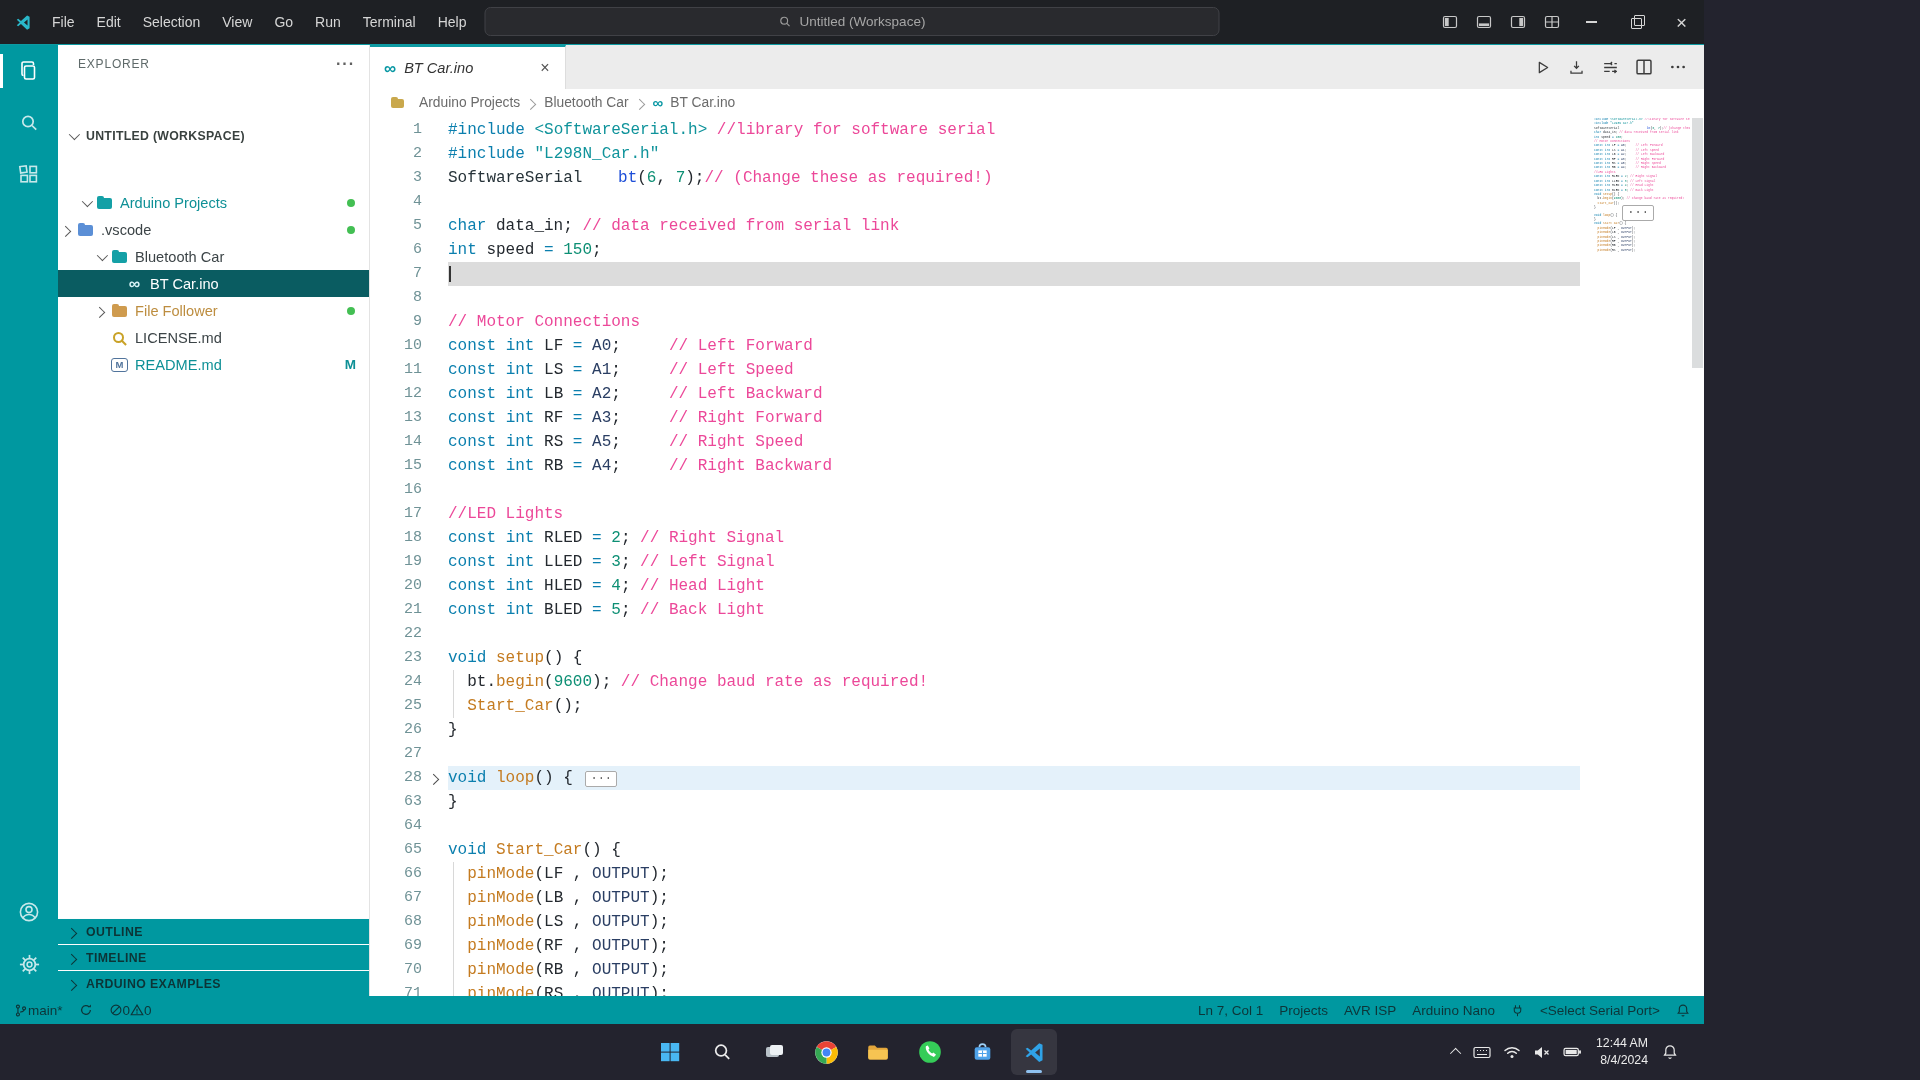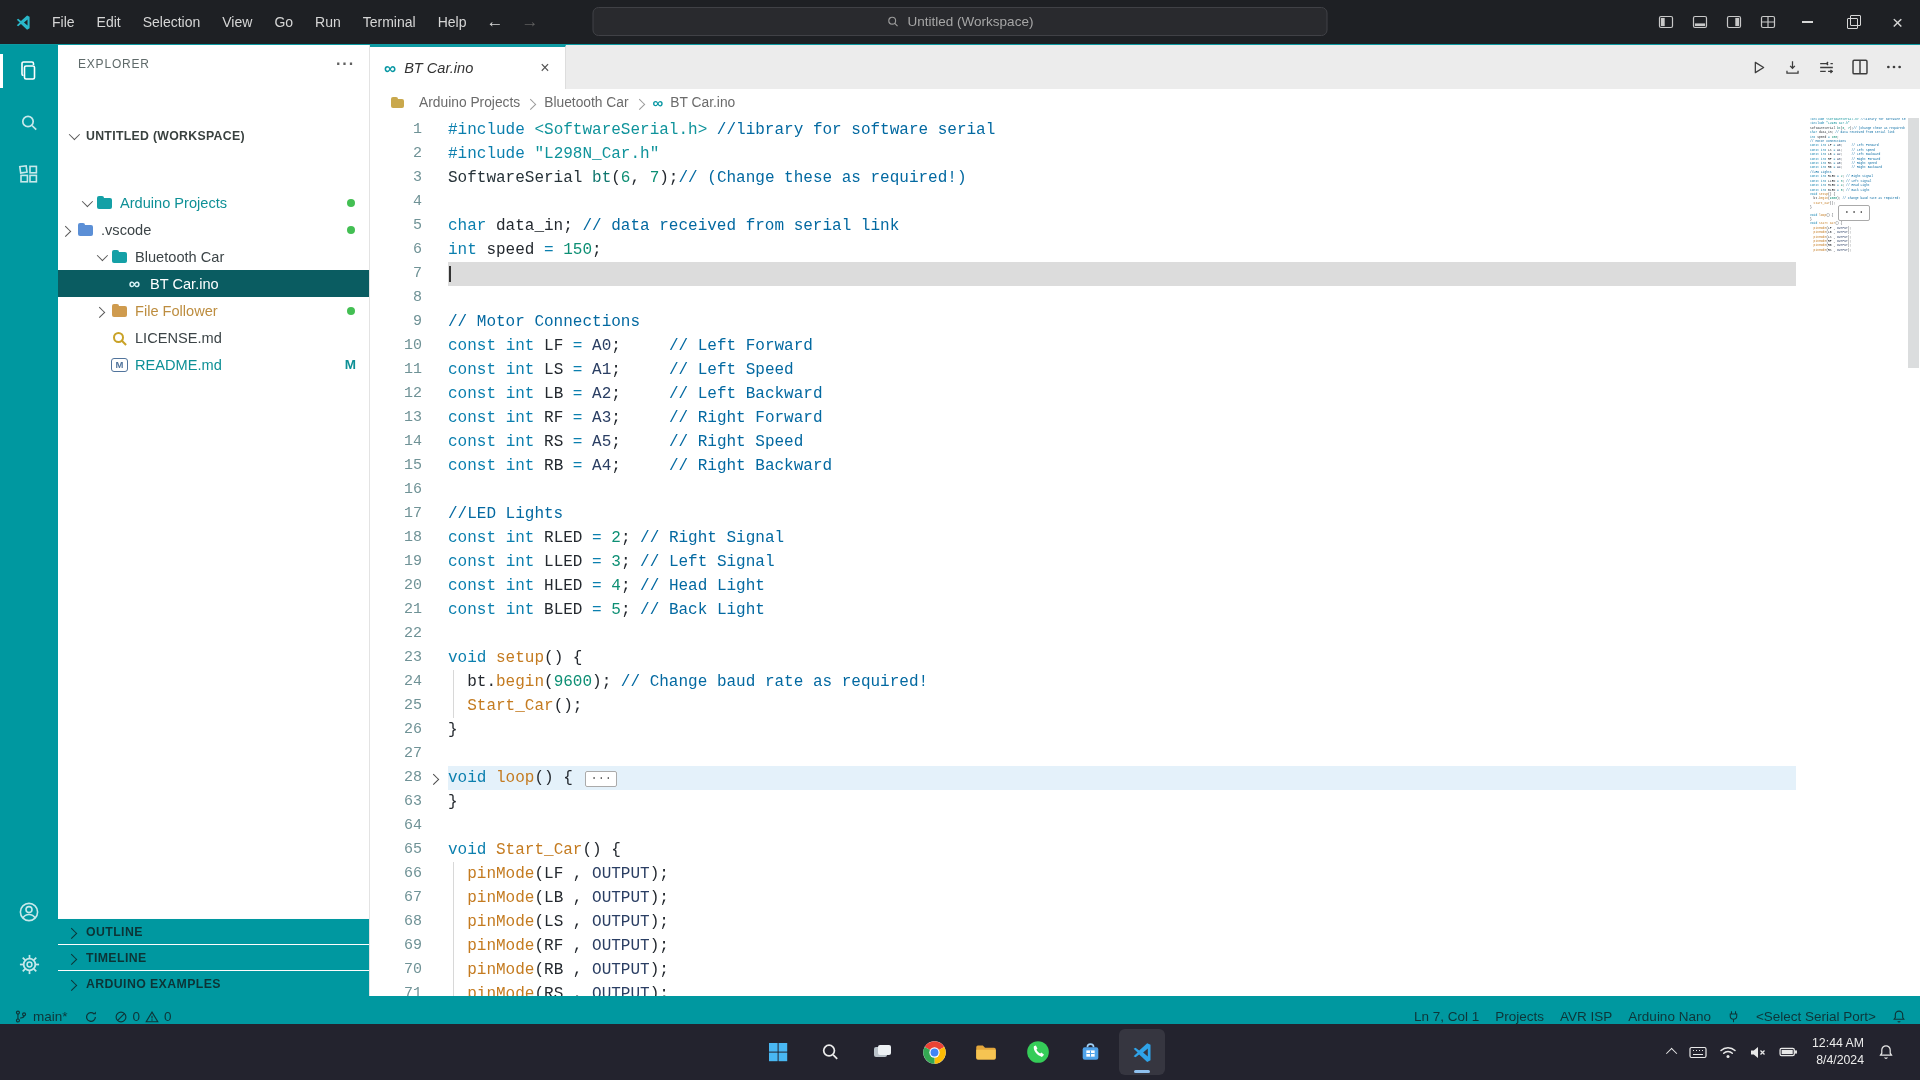--- a/index.html
+++ b/index.html
@@ -1,17 +1,17 @@
 <!DOCTYPE html>
 <html><head>
 <meta charset="utf-8">
 <style>
   html,body{margin:0;padding:0;width:1920px;height:1080px;overflow:hidden;
     font-family:"Liberation Sans",sans-serif;background:#23232e;}
-  .screen{position:relative;width:1920px;height:1080px;border-radius:22px;}
+  .screen{position:relative;width:1704px;height:1080px;border-radius:22px;}
   .window{position:absolute;left:0;top:0;right:0;bottom:56px;display:flex;flex-direction:column;background:#fff;}
 
   
   .titlebar{height:44px;background:#1e2024;display:flex;align-items:center;color:#d2d2d2;position:relative;flex:none;}
   .tb-logo{margin:0 8px 0 14px;display:flex;align-items:center;}
   #menubar{display:flex;align-items:center;}
   .menu-item{padding:0 11px;font-size:14px;height:30px;line-height:30px;border-radius:5px;color:#d6d6d6;}
   .tb-arrow{font-size:17px;padding:0 9px;color:#d8d8d8;}
   .tb-arrow.fwd{color:#5f5f5f;}
   .cmd-center{position:absolute;left:50%;top:7px;transform:translateX(-50%);width:735px;height:29px;background:#292a2e;
@@ -92,36 +92,36 @@
   .ln-row{display:flex;height:24px;}
   .ln-num{width:52px;text-align:right;color:#6f9296;flex:none;font-size:15px;}
   .ln-fold{width:26px;flex:none;display:flex;align-items:center;justify-content:center;color:#4b4b4b;}
   .ln-code{flex:1;white-space:pre;position:relative;margin-right:124px;}
   .hl-current > .ln-code{background:#dcdcdc;}
   .hl-fold > .ln-code{background:#e4f1fa;}
   .guided > .ln-code::before{content:"";position:absolute;left:5px;top:0;bottom:0;width:1px;background:#d8d8d8;}
   .caret{position:absolute;left:1px;top:4px;height:16px;width:1.8px;background:#333;}
   .tk-kw{color:#0b7fae;}
   .tk-ty{color:#263238;}
-  .tk-tv{color:#0f766e;}
+  .tk-tv{color:#1d4ed8;margin-left:26px;}
   .tk-fn{color:#c47b20;}
   .tk-num{color:#0d8f74;}
   .tk-str{color:#0f939b;}
-  .tk-cm{color:#0369a1;}
+  .tk-cm{color:#ec4899;}
   .tk-op{color:#0b7fae;}
   .tk-vr{color:#2a3e63;}
   .tk-pl{color:#24292f;}
   .tk-fb{border:1px solid #aaa;border-radius:2px;color:#666;background:#fff;padding:0 4px;margin-left:3px;font-size:12px;}
   .minimap{position:absolute;top:2px;right:14px;width:96px;overflow:hidden;background:#fff;}
   .mini-line{white-space:pre;font-family:"Liberation Mono",monospace;font-size:3px;line-height:4.4px;}
   .vthumb{position:absolute;top:2px;right:1px;width:11px;height:250px;background:rgba(110,120,125,.25);}
 
   
   .statusbar{height:28px;background:#0098a0;display:flex;align-items:center;color:#0d3538;font-size:13.5px;padding:0 6px;flex:none;}
-  .sb-item{display:flex;align-items:flex-end;gap:5px;padding:0 8px;height:100%;white-space:nowrap;}
+  .sb-item{display:flex;align-items:center;padding:0 8px;height:100%;white-space:nowrap;}
   .sb-right{margin-left:auto;display:flex;align-items:center;height:100%;}
 
   
   .taskbar{position:absolute;left:0;right:0;bottom:0;height:56px;background:#23232e;display:flex;align-items:center;}
   .tk-center{position:absolute;left:50%;transform:translateX(-50%);display:flex;gap:6px;align-items:center;}
   .app{width:46px;height:46px;border-radius:6px;display:flex;align-items:center;justify-content:center;position:relative;}
   .app.active{background:rgba(255,255,255,.09);}
   .app.active::after{content:"";position:absolute;bottom:2px;left:50%;transform:translateX(-50%);width:16px;height:3px;border-radius:2px;background:#8fc1ef;}
   .tray{margin-left:auto;display:flex;align-items:center;padding-right:20px;color:#e8e8e8;}
   .tray-item{height:40px;display:flex;align-items:center;justify-content:center;padding:0 6px;border-radius:4px;}

